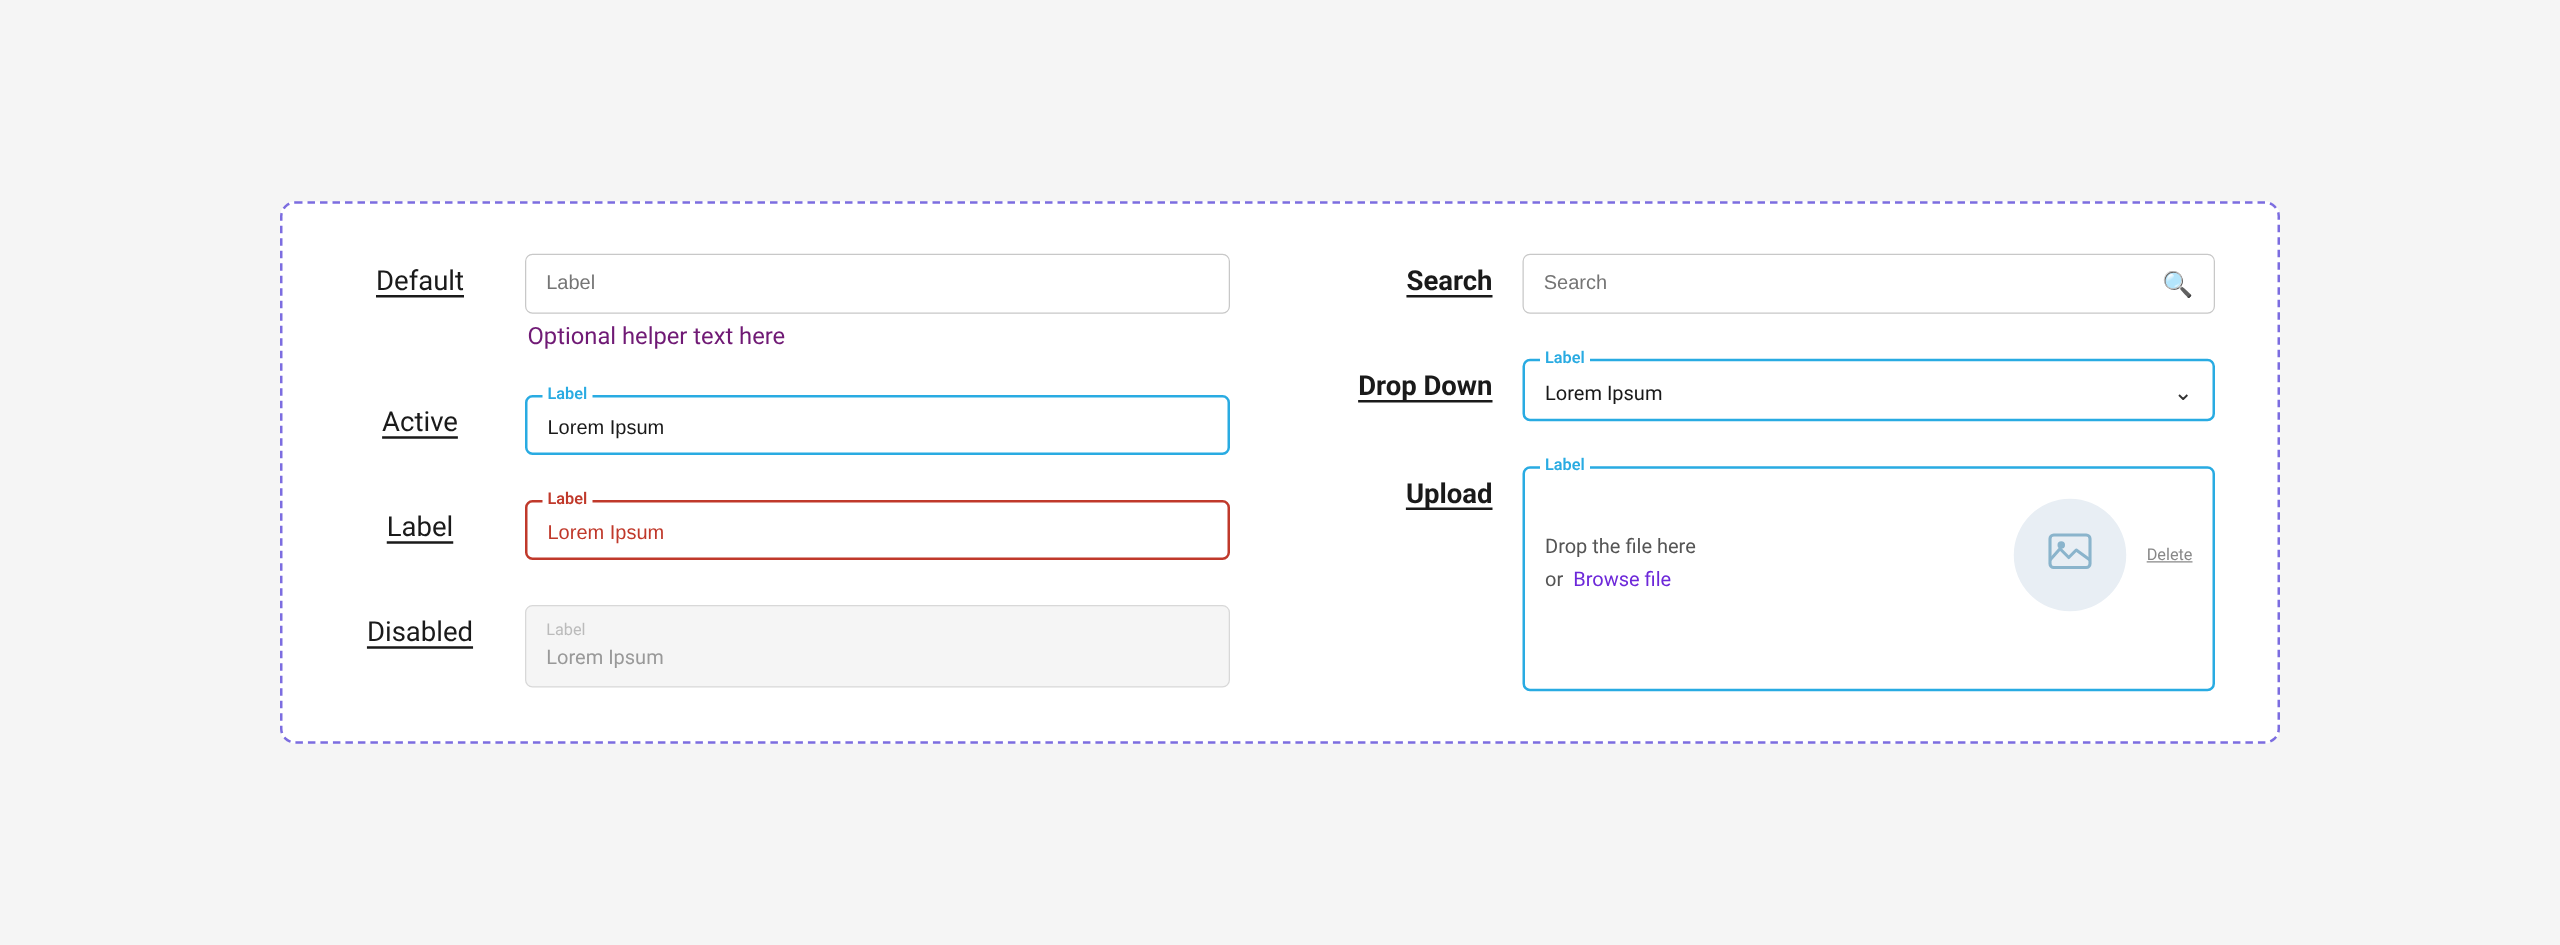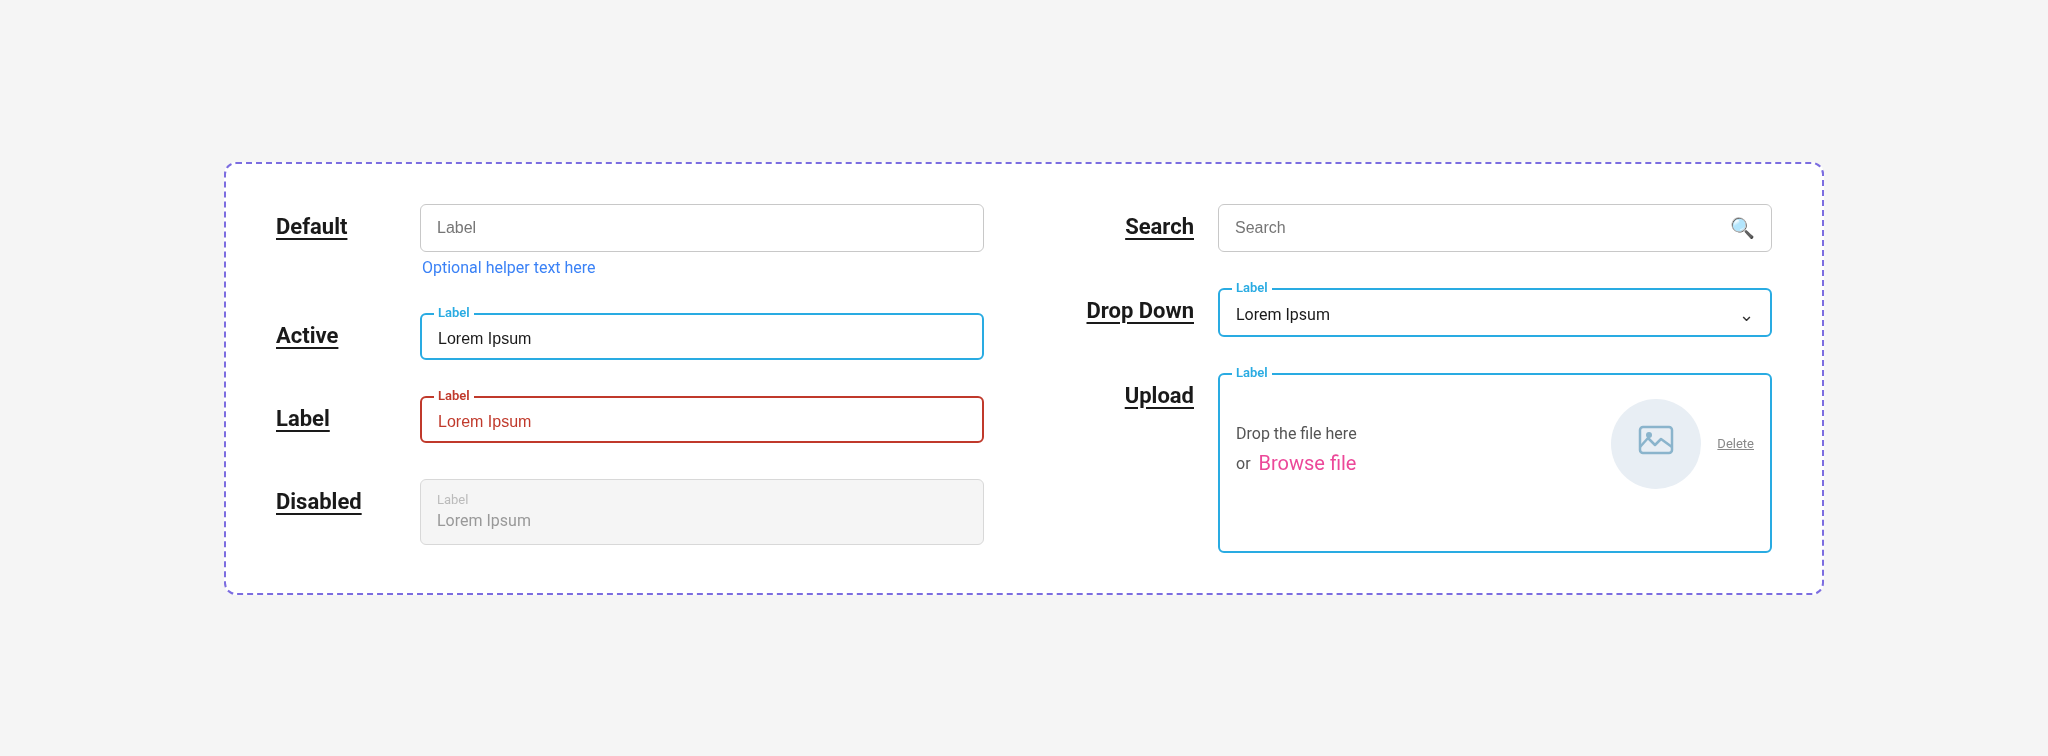--- a/index.html
+++ b/index.html
@@ -25,26 +25,26 @@
       grid-template-columns: 1fr 1fr;
       gap: 36px 80px;
     }
     .form-row {
       display: flex;
       align-items: flex-start;
       gap: 24px;
     }
     .form-label {
       font-size: 22px;
-      font-weight: 700;
+      font-weight: 400;
       color: #1a1a1a;
       text-decoration: underline;
       text-underline-offset: 4px;
       min-width: 120px;
-      text-align: left;
+      text-align: center;
       padding-top: 10px;
       flex-shrink: 0;
     }
     .field-wrapper {
       flex: 1;
       display: flex;
       flex-direction: column;
       gap: 6px;
     }
     
@@ -52,22 +52,22 @@
       border: 1.5px solid #c8c8c8;
       border-radius: 6px;
       padding: 14px 16px;
       font-size: 16px;
       color: #999;
       outline: none;
       width: 100%;
       background: white;
     }
     .helper-text {
-      font-size: 16px;
-      color: #3b82f6;
+      font-size: 19px;
+      color: #701a75;
       padding-left: 2px;
     }
     
     .input-active-wrapper {
       position: relative;
       border: 2px solid #29abe2;
       border-radius: 6px;
       padding: 14px 16px 10px;
       background: white;
     }
@@ -210,23 +210,23 @@
       color: #555;
     }
     .browse-row {
       display: flex;
       align-items: center;
       gap: 8px;
       font-size: 16px;
       color: #555;
     }
     .browse-link {
-      color: #ec4899;
+      color: #6d28d9;
       cursor: pointer;
-      font-size: 20px;
+      font-size: 16px;
     }
     .upload-preview {
       display: flex;
       flex-direction: row;
       align-items: center;
       gap: 16px;
     }
     .image-placeholder {
       width: 90px;
       height: 90px;

